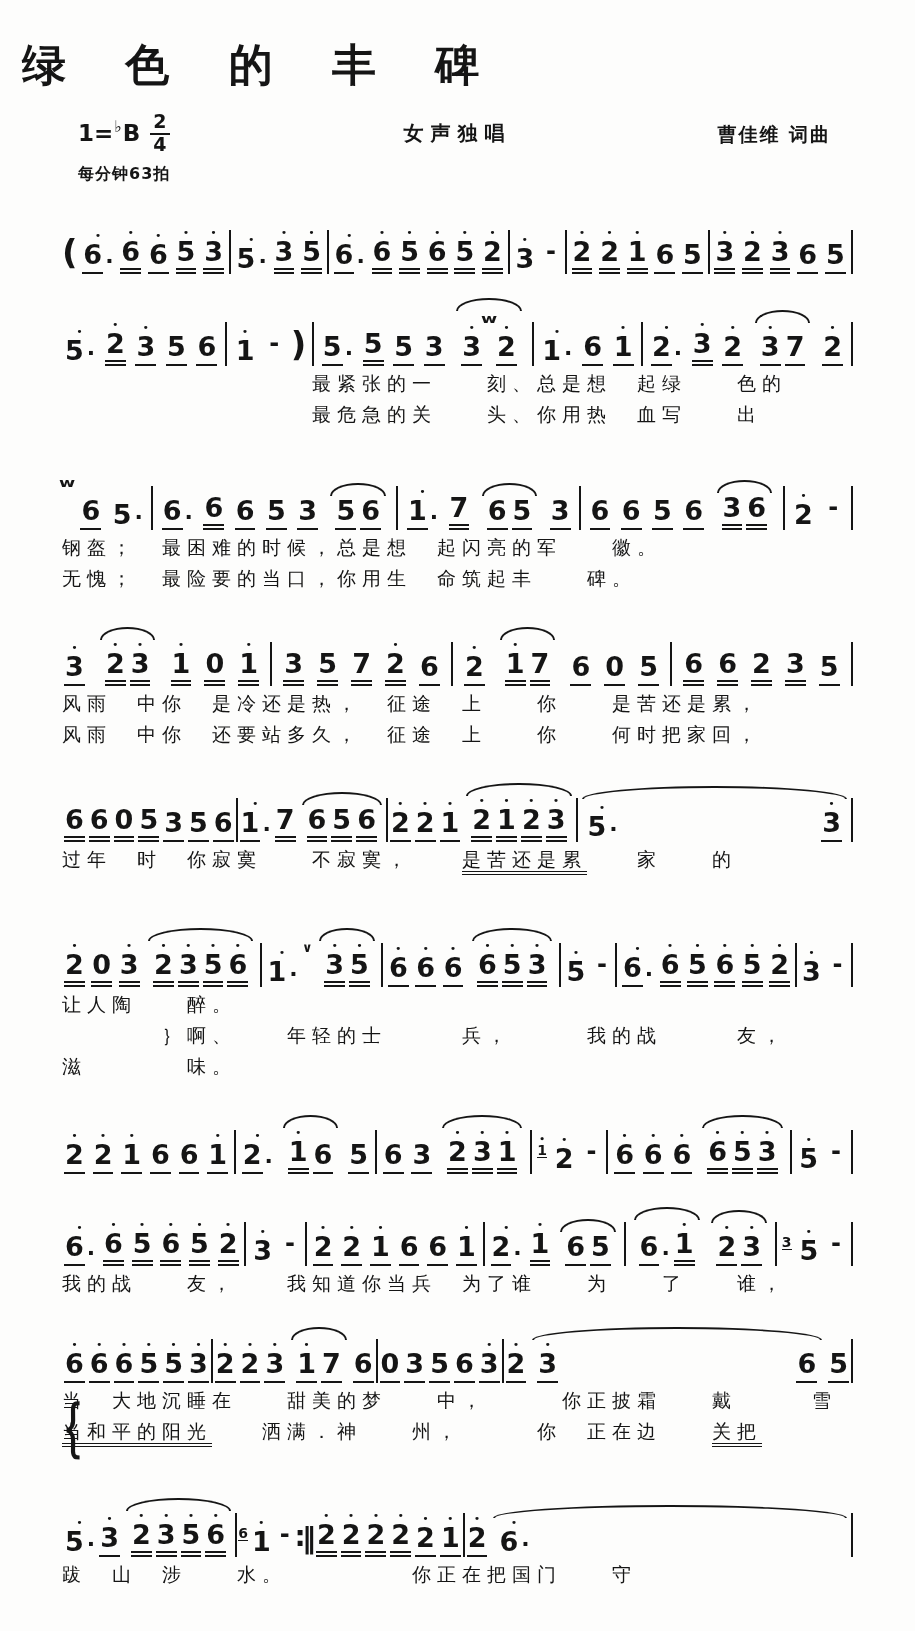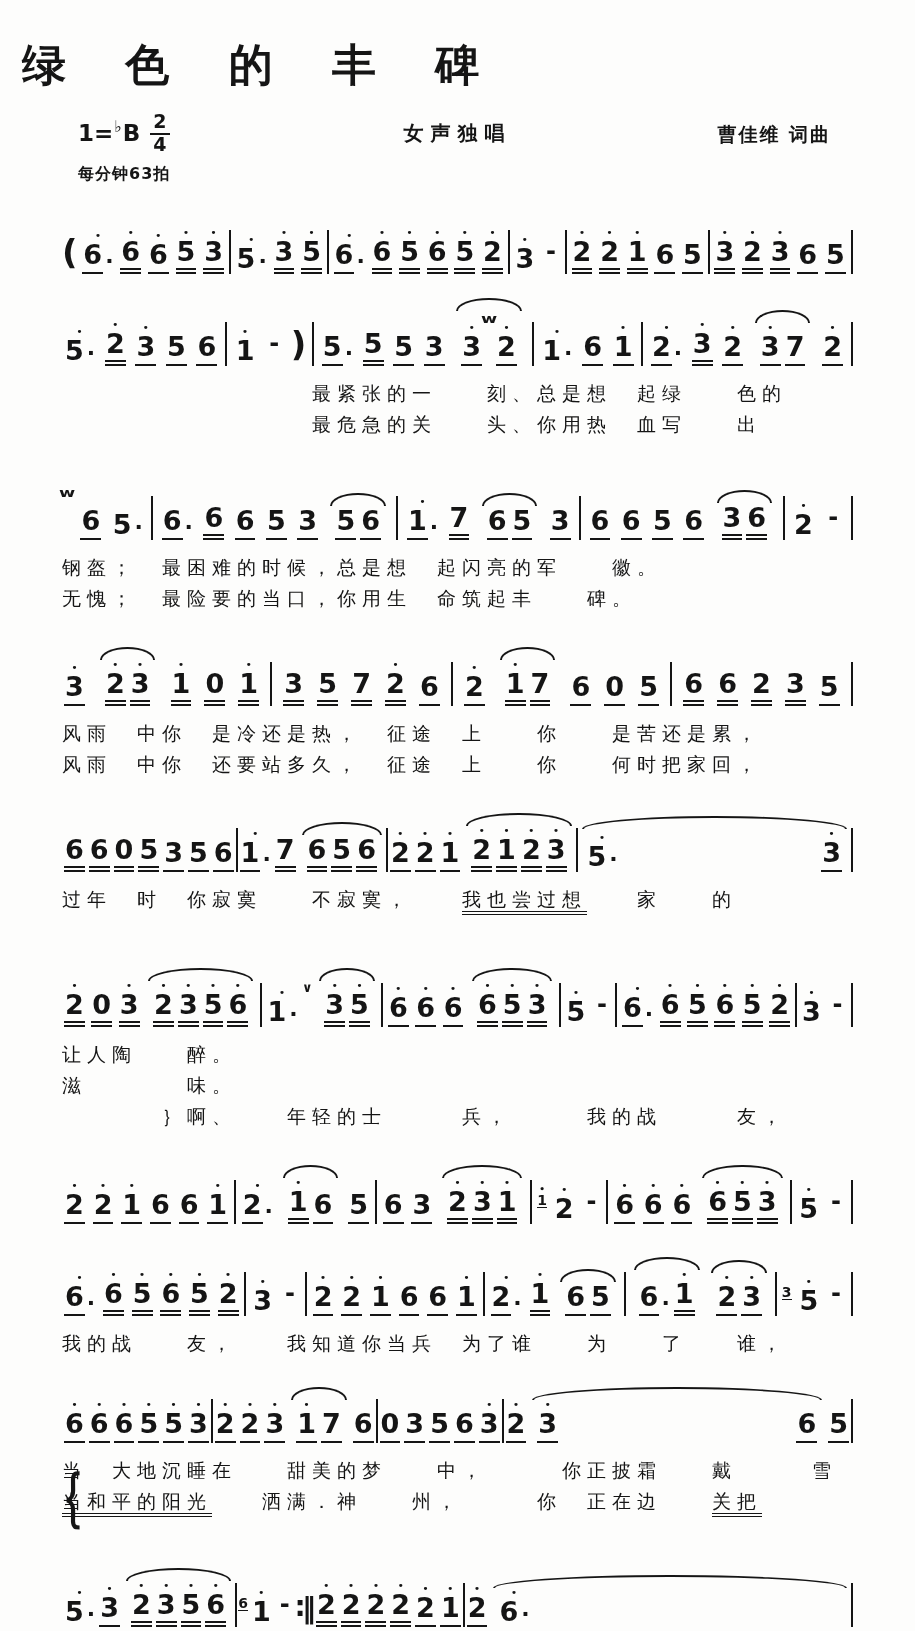--- a/index.html
+++ b/index.html
@@ -40,21 +40,21 @@
   .breath{font-size:13px;font-weight:700;margin-bottom:32px}
   .mordent{font-size:13px;font-weight:700;margin:0 -1px 40px;transform:scaleX(1.35)}
   .grace{display:inline-flex;flex-direction:column;align-items:center;font-weight:700;margin:0 1px 16px}
   .gd{font-size:14px;line-height:14px;border-bottom:1px solid #151515}
   .grace .od{font-size:9px;line-height:7px}
   .grp{display:inline-flex;align-items:flex-end;position:relative;padding:15px 5px 0;margin:0 2px}
   .grp::before{content:"";position:absolute;top:2px;left:2px;right:2px;height:11px;
     border:2px solid #151515;border-bottom:none;border-radius:50% 50% 0 0/100% 100% 0 0}
   .grp.w{flex:1;justify-content:space-between}
   .spacer{flex:1;min-width:26px}
-  .lyrics{position:relative;margin-top:12px}
+  .lyrics{position:relative;margin-top:2px}
   .lyr{font-size:19px;letter-spacing:6px;line-height:31px;white-space:pre;font-weight:500}
   .lu{border-bottom:4px double #151515;padding-bottom:1px}
   .brace{position:absolute;left:-30px;top:-4px;font-size:56px;font-weight:400;
     transform:scaleY(1.2);transform-origin:center top}
 </style>
 </head>
 <body>
 
 <div class="header">
   <div class="title">绿 色 的 丰 碑</div>
@@ -767,21 +767,21 @@
           <span class="note">
             <span class="od">•</span>
             <span class="nrow">
               <span class="d u1">3</span>
             </span>
           </span>
         </span>
         <span class="bar"></span>
       </div>
       <div class="lyrics">
-        <div class="lyr"><span class="lseg">过年　时　你寂寞　　不寂寞，　　</span><span class="lseg lu">我也尝过想</span><span class="lseg">　　家　　的</span></div>
+        <div class="lyr"><span class="lseg">过年　时　你寂寞　　不寂寞，　　</span><span class="lseg lu">是苦还是累</span><span class="lseg">　　家　　的</span></div>
       </div>
     </div>
     <div class="sline">
       <div class="mline">
         <span class="note">
           <span class="od">•</span>
           <span class="nrow">
             <span class="d u2">2</span>
           </span>
         </span>
@@ -935,22 +935,22 @@
           <span class="od">•</span>
           <span class="nrow">
             <span class="d">3</span>
           </span>
         </span>
         <span class="dash">-</span>
         <span class="bar"></span>
       </div>
       <div class="lyrics">
         <div class="lyr"><span class="lseg">让人陶　　醉。</span></div>
+        <div class="lyr"><span class="lseg">　　　　｝啊、　　年轻的士　　　兵，　　　我的战　　　友，</span></div>
         <div class="lyr"><span class="lseg">滋　　　　味。</span></div>
-        <div class="lyr"><span class="lseg">　　　　｝啊、　　年轻的士　　　兵，　　　我的战　　　友，</span></div>
       </div>
     </div>
     <div class="sline">
       <div class="mline">
         <span class="note">
           <span class="od">•</span>
           <span class="nrow">
             <span class="d u1">2</span>
           </span>
         </span>

